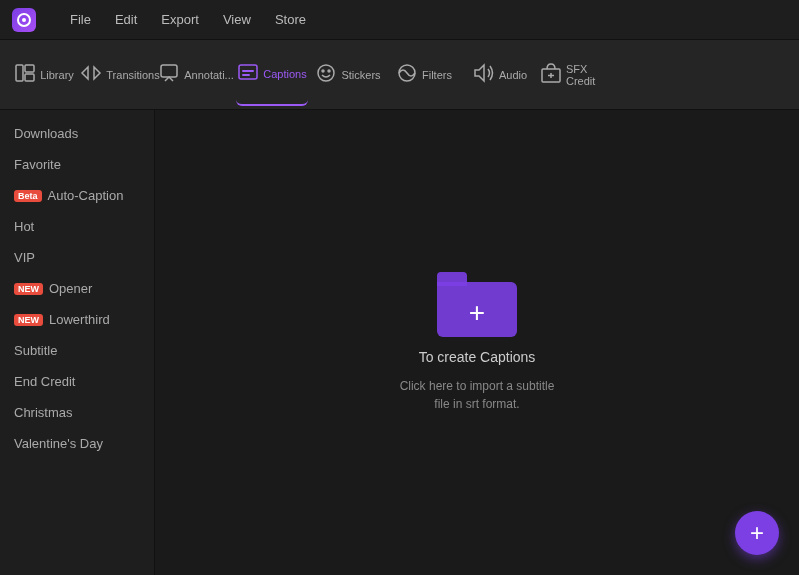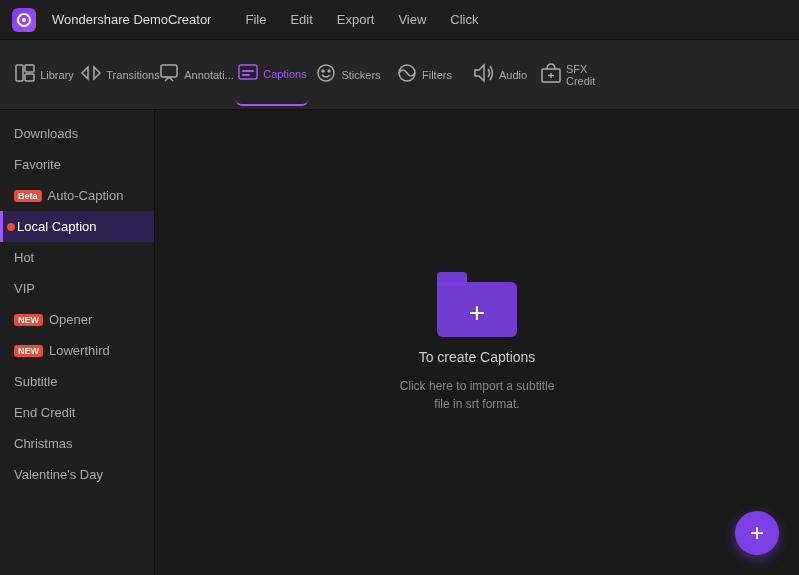--- a/index.html
+++ b/index.html
@@ -223,27 +223,26 @@
 </head>
 <body>
 
 <div id="title-bar">
   <div id="app-logo">
     <svg width="16" height="16" viewBox="0 0 16 16" fill="white">
       <circle cx="8" cy="8" r="6" fill="none" stroke="white" stroke-width="2"></circle>
       <circle cx="8" cy="8" r="2" fill="white"></circle>
     </svg>
   </div>
-  <span id="app-name">Wondershare DemoCreator</span>
   <div id="menu-bar">
   <div class="menu-item">File</div>
       <div class="menu-item">Edit</div>
       <div class="menu-item">Export</div>
       <div class="menu-item">View</div>
-      <div class="menu-item">Click</div>
+      <div class="menu-item">Store</div>
     </div>
 </div>
 
 <div id="toolbar">
 <div class="tool-btn">
       <span class="tool-icon"><svg width="22" height="22" viewBox="0 0 22 22" fill="none" stroke="currentColor" stroke-width="1.5">
           <rect x="2" y="3" width="7" height="16" rx="1"></rect>
           <rect x="11" y="3" width="9" height="7" rx="1"></rect>
           <rect x="11" y="12" width="9" height="7" rx="1"></rect>
         </svg></span>
@@ -311,24 +310,20 @@
   <div id="sidebar">
   <div class="sidebar-item">
         <span>Downloads</span>
       </div>
       <div class="sidebar-item">
         <span>Favorite</span>
       </div>
       <div class="sidebar-item">
         <span class="badge badge-beta">Beta</span>
         <span>Auto-Caption</span>
-      </div>
-      <div class="sidebar-item active">
-        <span class="red-dot"></span>
-        <span>Local Caption</span>
       </div>
       <div class="sidebar-item">
         <span>Hot</span>
       </div>
       <div class="sidebar-item">
         <span>VIP</span>
       </div>
       <div class="sidebar-item">
         <span class="badge badge-new">NEW</span>
         <span>Opener</span>

